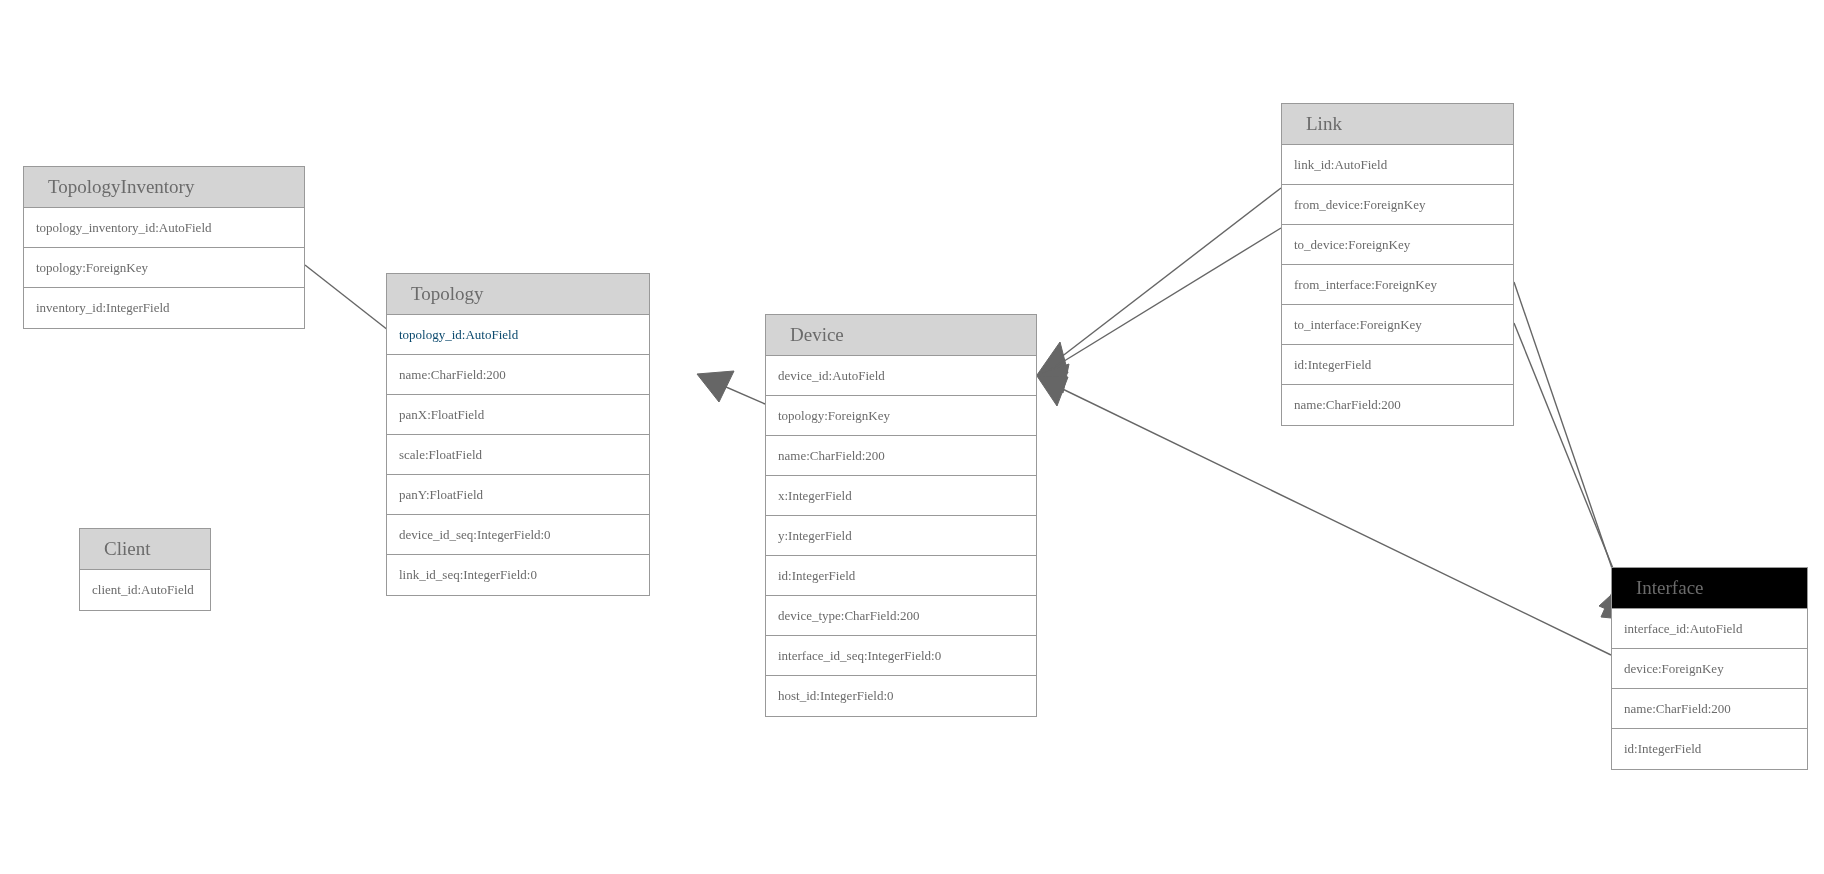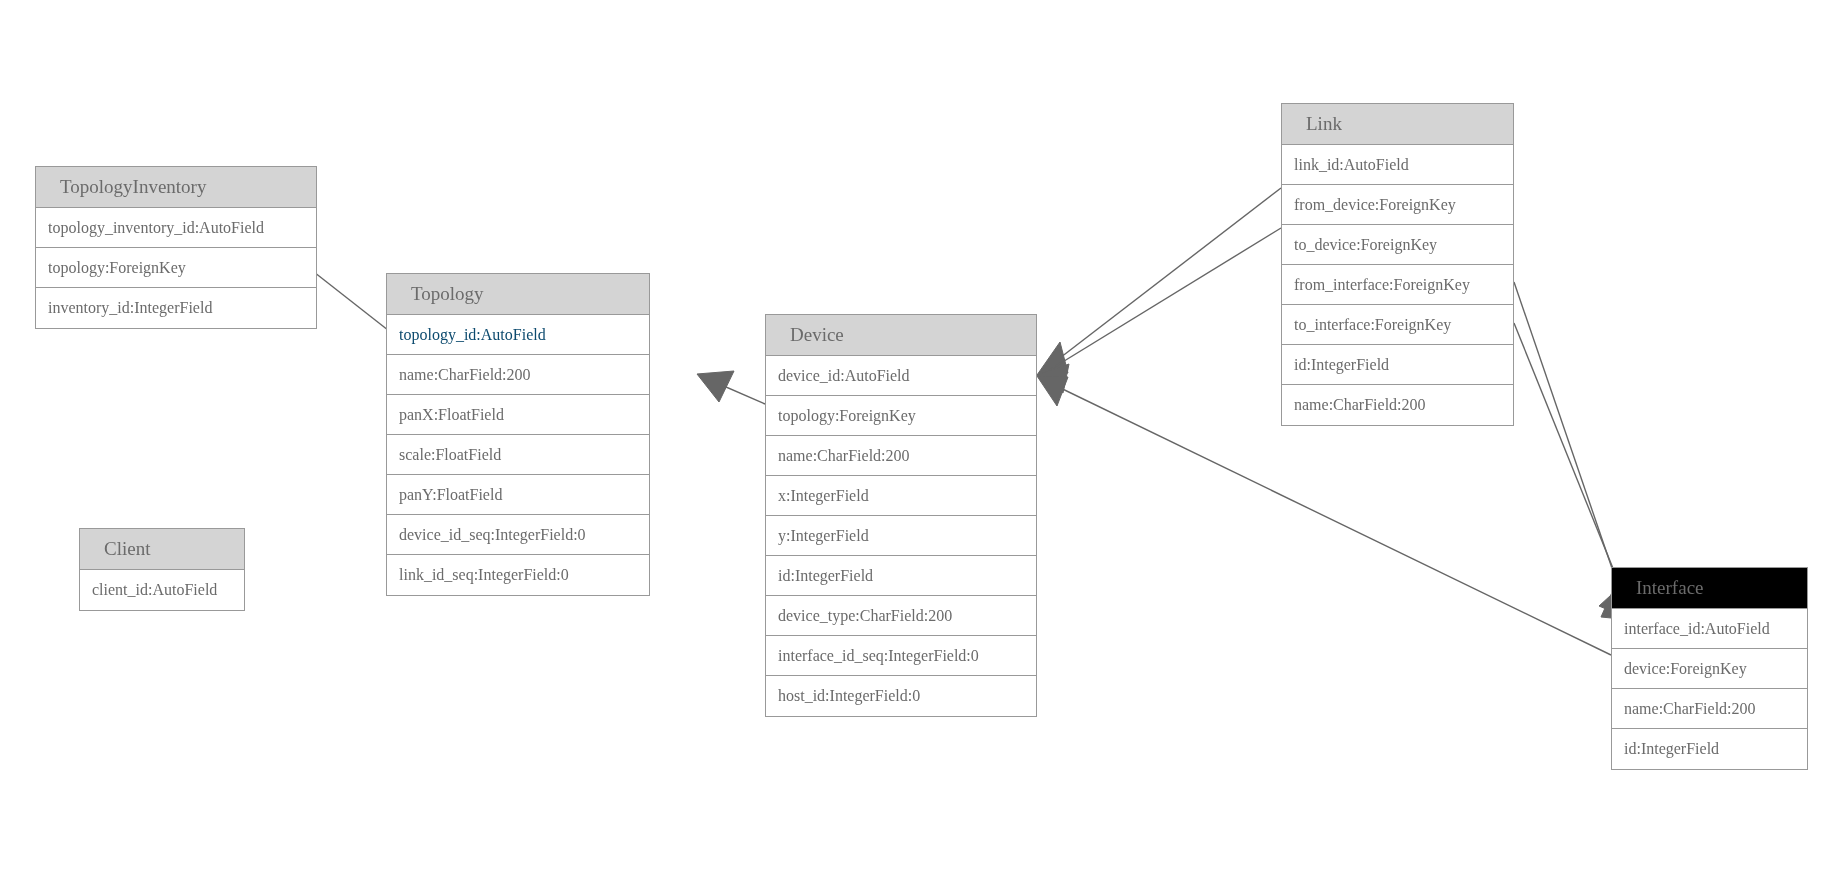--- a/index.html
+++ b/index.html
@@ -45,21 +45,21 @@
     padding: 0 0 0 24px;
     white-space: nowrap;
     overflow: hidden;
   }
   .entity-row {
     box-sizing: border-box;
     height: 40px;
     line-height: 40px;
     border-bottom: 1px solid #999999;
     color: #6b6b6b;
-    font-size: 16px;
+    font-size: 13px;
     padding: 0 0 16px 12px;
     white-space: nowrap;
     overflow: hidden;
     background: #ffffff;
   }
   .entity-row:last-child {
     border-bottom: none;
   }
 </style>
 </head>
@@ -92,21 +92,21 @@
         <path d="M1514,282 L1627,612" stroke="#666666" stroke-width="1.4" fill="none"></path>
         <path d="M1632,620 L1599,606 L1622,585 Z" fill="#666666" stroke="#666666" stroke-width="1"></path>
       </g>
       <g>
         <path d="M1514,323 L1631,613" stroke="#666666" stroke-width="1.4" fill="none"></path>
         <path d="M1632,620 L1601,617 L1613,590 Z" fill="#666666" stroke="#666666" stroke-width="1"></path>
       </g>
     </svg>
 
   <div id="entity-layer">
-      <div class="entity" style="left: 23px; top: 166px; width: 282px; border-color: rgb(153, 153, 153); margin-left: 12px;">
+      <div class="entity" style="left: 23px; top: 166px; width: 282px; border-color: rgb(153, 153, 153);">
         <div class="entity-header" style="background: rgb(212, 212, 212); color: rgb(107, 107, 107); border-bottom-color: rgb(153, 153, 153);">TopologyInventory</div>
         <div class="entity-row" style="color: rgb(107, 107, 107); border-bottom-color: rgb(153, 153, 153);">topology_inventory_id:AutoField</div>
         <div class="entity-row" style="color: rgb(107, 107, 107); border-bottom-color: rgb(153, 153, 153);">topology:ForeignKey</div>
         <div class="entity-row" style="color: rgb(107, 107, 107); border-bottom-color: rgb(153, 153, 153);">inventory_id:IntegerField</div>
       </div>
       <div class="entity" style="left: 386px; top: 273px; width: 264px; border-color: rgb(153, 153, 153);">
         <div class="entity-header" style="background: rgb(212, 212, 212); color: rgb(107, 107, 107); border-bottom-color: rgb(153, 153, 153);">Topology</div>
         <div class="entity-row" style="color: #0c4a6e; border-bottom-color: rgb(153, 153, 153);">topology_id:AutoField</div>
         <div class="entity-row" style="color: rgb(107, 107, 107); border-bottom-color: rgb(153, 153, 153);">name:CharField:200</div>
         <div class="entity-row" style="color: rgb(107, 107, 107); border-bottom-color: rgb(153, 153, 153);">panX:FloatField</div>
@@ -137,19 +137,19 @@
         <div class="entity-row" style="color: rgb(107, 107, 107); border-bottom-color: rgb(153, 153, 153);">id:IntegerField</div>
         <div class="entity-row" style="color: rgb(107, 107, 107); border-bottom-color: rgb(153, 153, 153);">name:CharField:200</div>
       </div>
       <div class="entity" style="left: 1611px; top: 567px; width: 197px; border-color: rgb(153, 153, 153);">
         <div class="entity-header" style="background: #000000; color: rgb(107, 107, 107); border-bottom-color: rgb(153, 153, 153);">Interface</div>
         <div class="entity-row" style="color: rgb(107, 107, 107); border-bottom-color: rgb(153, 153, 153);">interface_id:AutoField</div>
         <div class="entity-row" style="color: rgb(107, 107, 107); border-bottom-color: rgb(153, 153, 153);">device:ForeignKey</div>
         <div class="entity-row" style="color: rgb(107, 107, 107); border-bottom-color: rgb(153, 153, 153);">name:CharField:200</div>
         <div class="entity-row" style="color: rgb(107, 107, 107); border-bottom-color: rgb(153, 153, 153);">id:IntegerField</div>
       </div>
-      <div class="entity" style="left: 79px; top: 528px; width: 166px; border-color: rgb(153, 153, 153);">
+      <div class="entity" style="left: 79px; top: 528px; width: 132px; border-color: rgb(153, 153, 153);">
         <div class="entity-header" style="background: rgb(212, 212, 212); color: rgb(107, 107, 107); border-bottom-color: rgb(153, 153, 153);">Client</div>
         <div class="entity-row" style="color: rgb(107, 107, 107); border-bottom-color: rgb(153, 153, 153);">client_id:AutoField</div>
       </div>
     </div>
 
 </div>
 
 </body></html>

